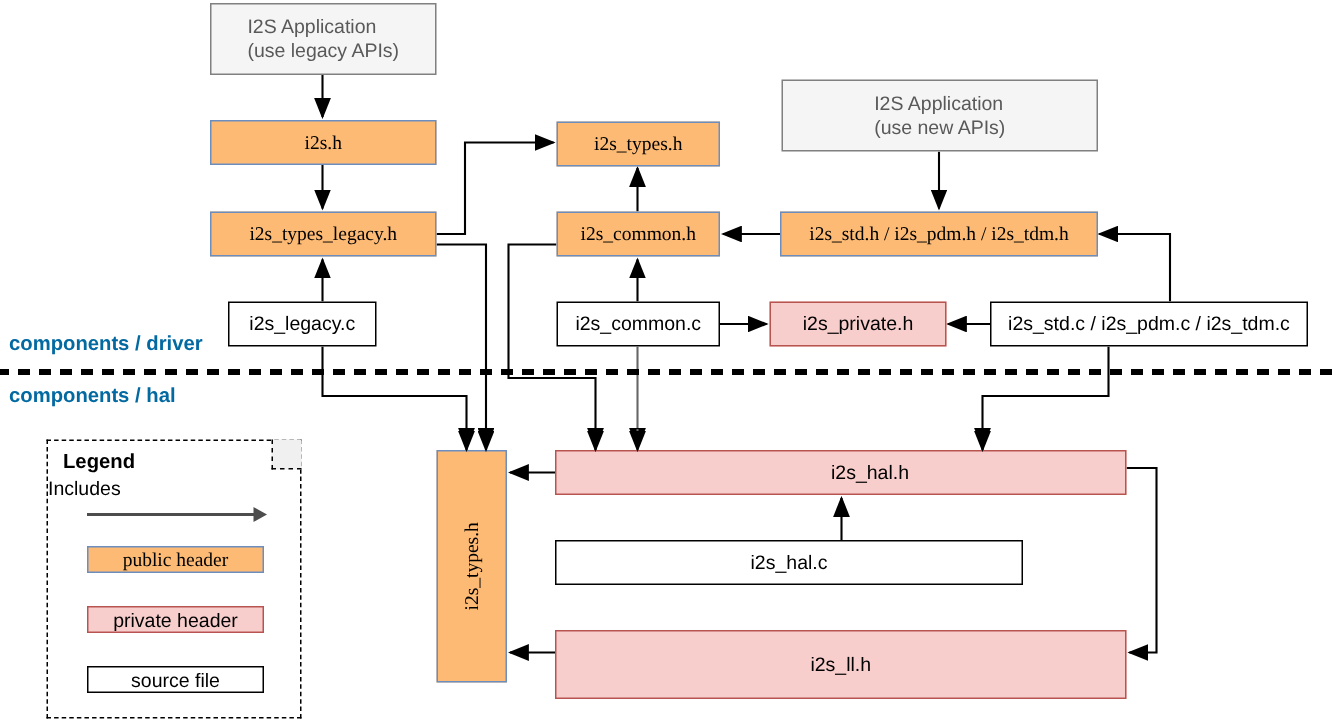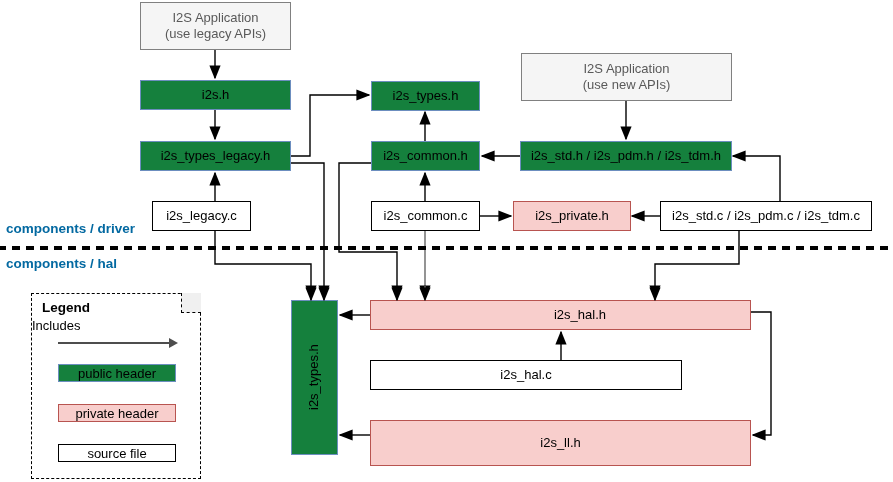--- a/index.html
+++ b/index.html
@@ -1,21 +1,21 @@
 <!DOCTYPE html>
 <html><head>
 <meta charset="utf-8">
 <style>
   html,body{margin:0;padding:0;background:#ffffff;}
   #stage{position:relative;width:893px;height:482px;background:#ffffff;
          font-family:"Liberation Sans",sans-serif;overflow:hidden;}
   .box{position:absolute;box-sizing:border-box;display:flex;align-items:center;
-       justify-content:center;text-align:center;font-size:13px;color:#000000;
+       justify-content:center;text-align:left;font-size:13px;color:#000000;
        line-height:1.25;z-index:5;}
-  .blue{background:#15803d;border:1px solid #6c8ebf;}
+  .blue{background:#fdba74;border:1px solid #6c8ebf;font-family:Liberation Serif, serif;}
   .pink{background:#f8cecc;border:1px solid #b85450;}
   .white{background:#ffffff;border:1px solid #000000;}
   .gray{background:#f5f5f5;border:1px solid #808080;color:#595959;}
   .vert{writing-mode:vertical-rl;transform:rotate(180deg);}
   .zone-label{position:absolute;color:#0369a1;font-weight:bold;font-size:13.5px;z-index:6;}
   .legend{position:absolute;left:31px;top:293px;width:170px;height:186px;
           border:1.5px dashed #000;background:#ffffff;box-sizing:border-box;z-index:7;}
   .legend-title{position:absolute;left:10px;top:6px;font-weight:bold;font-size:13.5px;color:#000;}
   .legend-fold{position:absolute;right:-1px;top:-1px;width:20px;height:20px;
                background:#f0f0f0;border-left:1.5px dashed #000;border-bottom:1.5px dashed #000;

